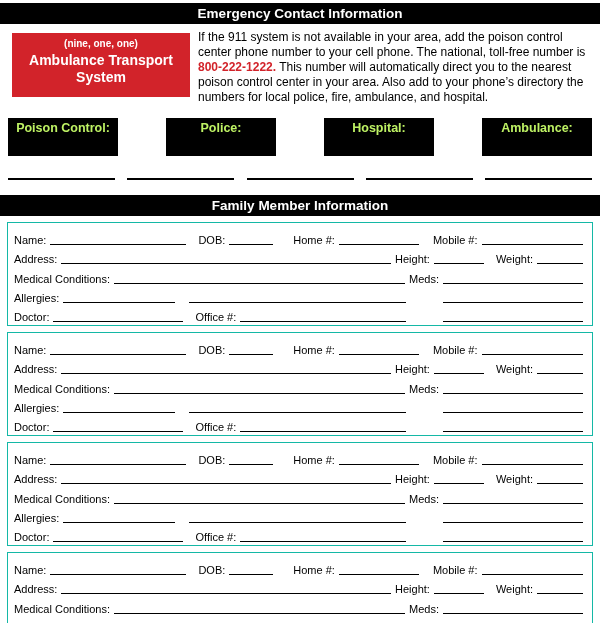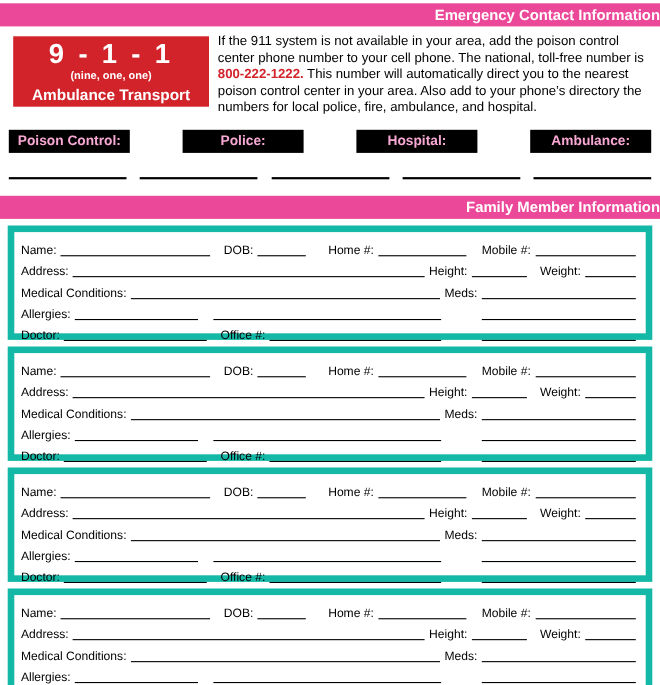--- a/index.html
+++ b/index.html
@@ -1,62 +1,61 @@
 <!DOCTYPE html>
 <html><head>
 <meta charset="utf-8">
 <style>
   * { margin:0; padding:0; box-sizing:border-box; }
   html,body { width:600px; height:623px; overflow:hidden; background:#fff;
     font-family:"Liberation Sans", sans-serif; color:#000; }
 
-  .black-bar { background:#ec4899; color:#fff; height:21px; line-height:21px;
-    text-align:right; font-weight:bold; font-size:13.5px; }
+  .black-bar { background:#000000; color:#fff; height:21px; line-height:21px;
+    text-align:center; font-weight:bold; font-size:13.5px; }
   .top-bar { margin-top:3px; }
 
   .intro-section { display:flex; align-items:flex-start; margin:9px 10px 0 12px; }
   .red-box { width:178px; height:64px; background:#d2232a; color:#fff;
     text-align:center; padding-top:3px; flex:none; }
   .red-box .big { font-size:25px; font-weight:bold; letter-spacing:3px; line-height:26px; }
   .red-box .mid { font-size:10px; font-weight:bold; line-height:16px; }
   .red-box .sub { font-size:14px; font-weight:bold; line-height:17px; }
   .intro-text { margin-left:8px; margin-top:-3px; width:398px;
     font-size:12px; line-height:15px; }
   .phone-num { font-weight:bold; }
 
   .contact-row { display:flex; justify-content:space-between; margin:13px 8px 0 8px; }
-  .contact-box { width:110px; height:21px; background:#000; color:#f9a8d4;
+  .contact-box { width:110px; height:38px; background:#000; color:#bef264;
     font-weight:bold; font-size:12.5px; text-align:center; line-height:21px; }
   .contact-lines { display:flex; justify-content:space-between; margin:0 8px; height:24px; }
   .contact-line { width:107px; border-bottom:2px solid #000; }
 
   .family-bar { margin-top:15px; }
 
   #members { margin:6px 7px 0 7px; }
-  .member { border:6px solid #14b8a6; height:104px; padding:5px 9px 0 6px;
+  .member { border:1px solid #14b8a6; height:104px; padding:5px 9px 0 6px;
     margin-bottom:6px; }
   .m-row { height:19.2px; display:flex; align-items:flex-end; font-size:11px; }
   .lbl { white-space:nowrap; padding-right:4px; line-height:14px; }
   .ln { border-bottom:1px solid #000; height:10px; margin-bottom:2px; flex:none; }
   .grow { flex:1 1 auto; }
   .ml4{margin-left:4px}.ml12{margin-left:12px}.ml14{margin-left:14px}
   .ml20{margin-left:20px}.mr37{margin-right:37px}
   .w136{width:136px}.w44{width:44px}.w80{width:80px}.w50{width:50px}
   .w46{width:46px}.w140{width:140px}.w112{width:112px}.w130{width:130px}
 </style>
 </head>
 <body>
 
 <div class="black-bar top-bar">
   <span>Emergency Contact Information</span>
 </div>
 
 <div class="intro-section">
   <div class="red-box" style="background: rgb(210, 35, 42);">
-    <div class="big">9 - 1 - 1</div>
     <div class="mid">(nine, one, one)</div>
     <div class="sub">Ambulance Transport System</div>
   </div>
   <p class="intro-text"><span>If the 911 system is not available in your area, add the poison control center phone number to your cell phone. The national, toll-free number is </span><span class="phone-num" style="color: rgb(210, 35, 42);">800-222-1222.</span><span> This number will automatically direct you to the nearest poison control center in your area. Also add to your phone’s directory the numbers for local police, fire, ambulance, and hospital.</span></p>
 </div>
 
 <div class="contact-row">
   <div class="contact-box">Poison Control:</div>
   <div class="contact-box">Police:</div>
   <div class="contact-box">Hospital:</div>

